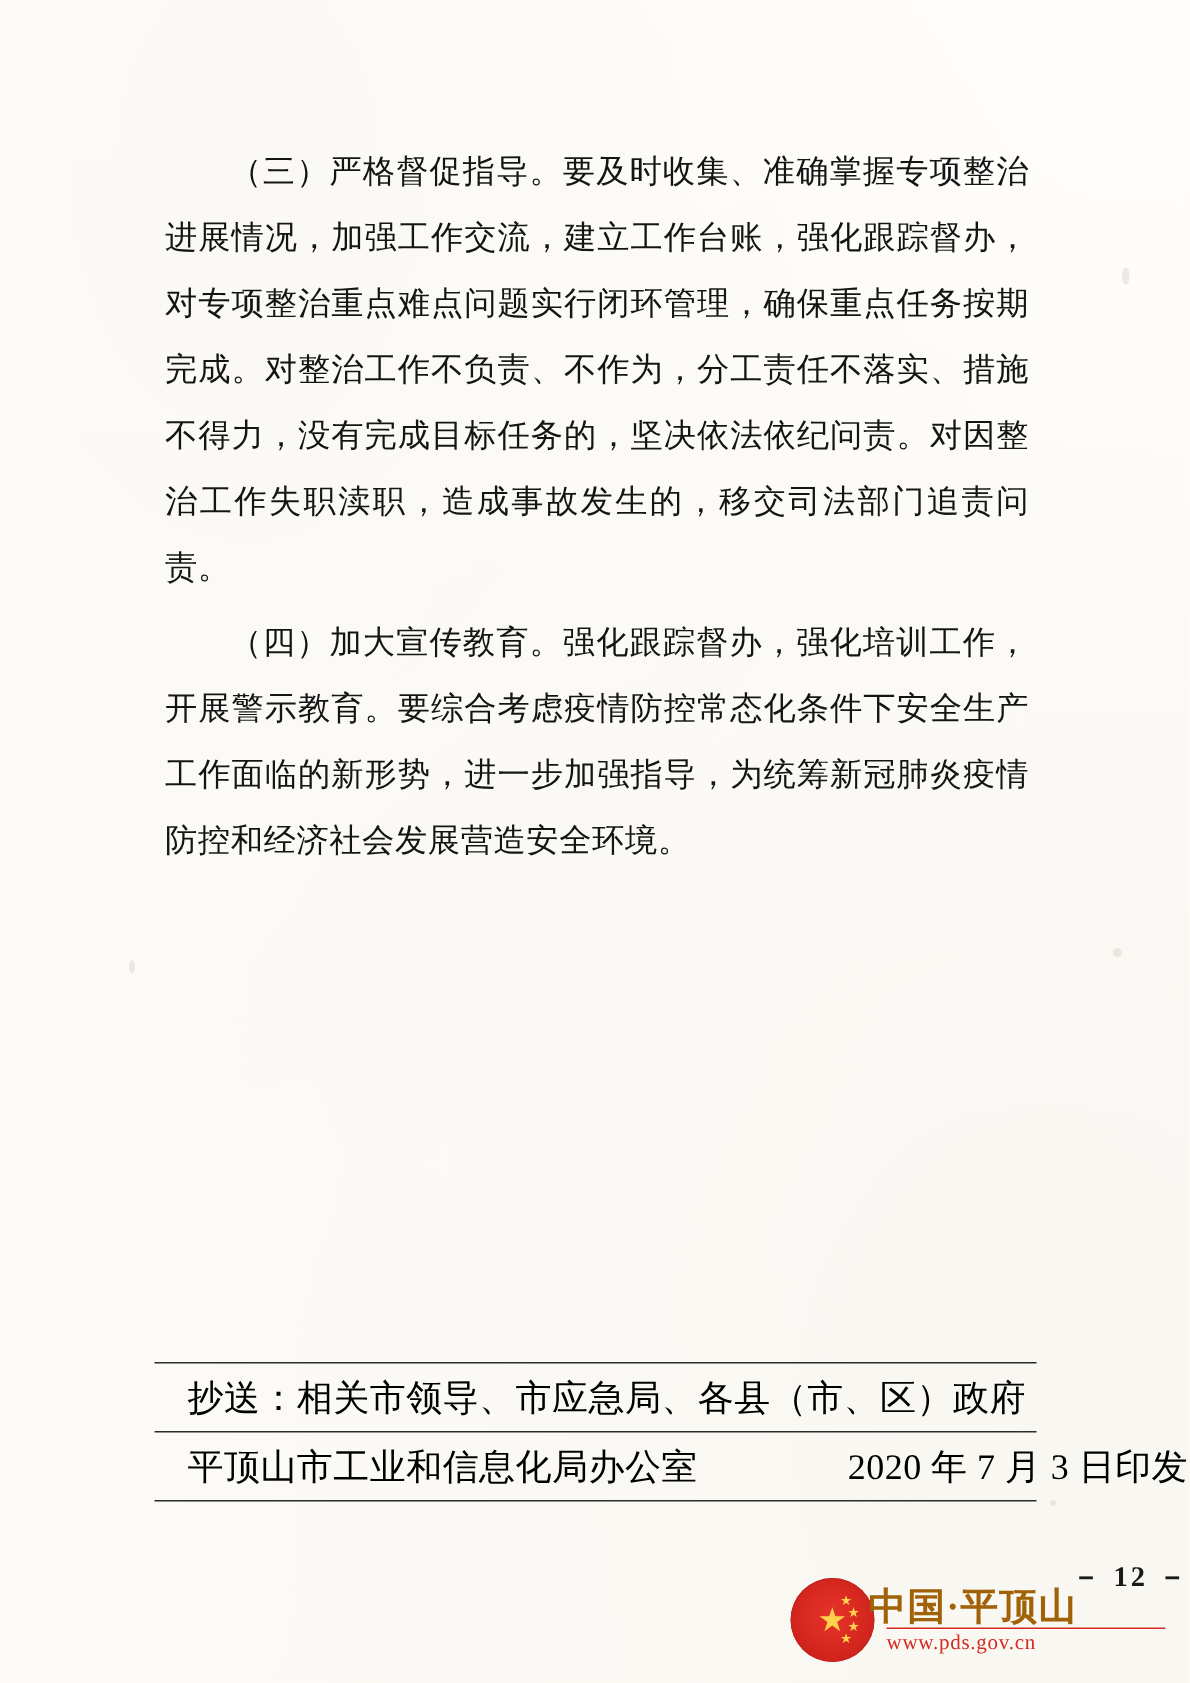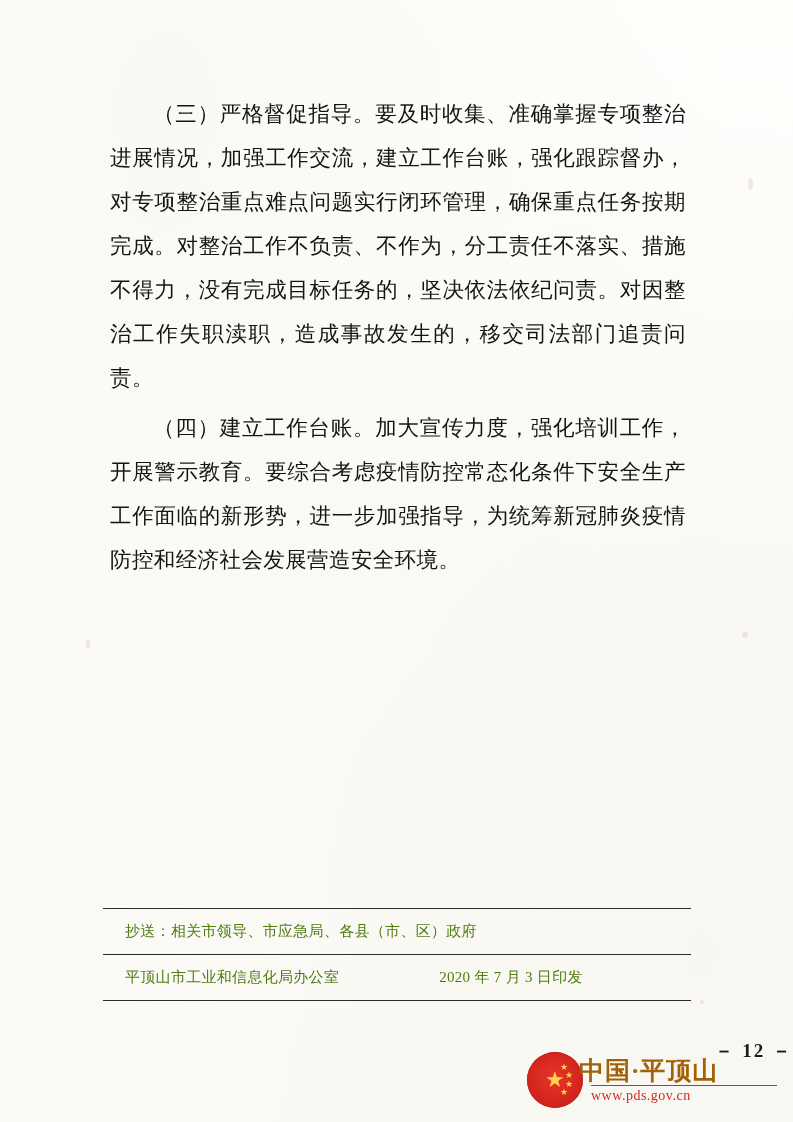--- a/index.html
+++ b/index.html
@@ -63,22 +63,22 @@
   .rule {
     border: 0;
     border-top: 1px solid #2b2b2b;
     margin: 0;
     height: 0;
   }
   .footer-row {
     display: flex;
     align-items: center;
     height: 45px;
-    font-size: 15px;
-    color: #4d7c0f;
+    font-size: 24px;
+    color: #000000;
     letter-spacing: 0.3px;
     padding-left: 22px;
     box-sizing: border-box;
   }
   .footer-row .left {
     white-space: nowrap;
   }
   .footer-row .right {
     margin-left: 100px;
     white-space: nowrap;
@@ -174,21 +174,21 @@
 <div class="page">
   <div class="paper-tint"></div>
 
   <div class="speck" style="left:748px; top:178px; width:5px; height:12px;"></div>
   <div class="speck" style="left:86px; top:640px; width:4px; height:9px;"></div>
   <div class="speck" style="left:742px; top:632px; width:6px; height:6px;"></div>
   <div class="speck" style="left:700px; top:1000px; width:4px; height:4px;"></div>
 
   <div class="content">
     <p class="body-par indent">（三）严格督促指导。要及时收集、准确掌握专项整治进展情况，加强工作交流，建立工作台账，强化跟踪督办，对专项整治重点难点问题实行闭环管理，确保重点任务按期完成。对整治工作不负责、不作为，分工责任不落实、措施不得力，没有完成目标任务的，坚决依法依纪问责。对因整治工作失职渎职，造成事故发生的，移交司法部门追责问责。</p>
-    <p class="body-par indent">（四）建立工作台账。加大宣传力度，强化培训工作，开展警示教育。要综合考虑疫情防控常态化条件下安全生产工作面临的新形势，进一步加强指导，为统筹新冠肺炎疫情防控和经济社会发展营造安全环境。</p>
+    <p class="body-par indent">（四）加大宣传教育。强化跟踪督办，强化培训工作，开展警示教育。要综合考虑疫情防控常态化条件下安全生产工作面临的新形势，进一步加强指导，为统筹新冠肺炎疫情防控和经济社会发展营造安全环境。</p>
   </div>
 
   <div class="footer">
     <hr class="rule">
     <div class="footer-row">
       <span class="left">抄送：相关市领导、市应急局、各县（市、区）政府</span>
     </div>
     <hr class="rule">
     <div class="footer-row">
       <span class="left">平顶山市工业和信息化局办公室</span>

